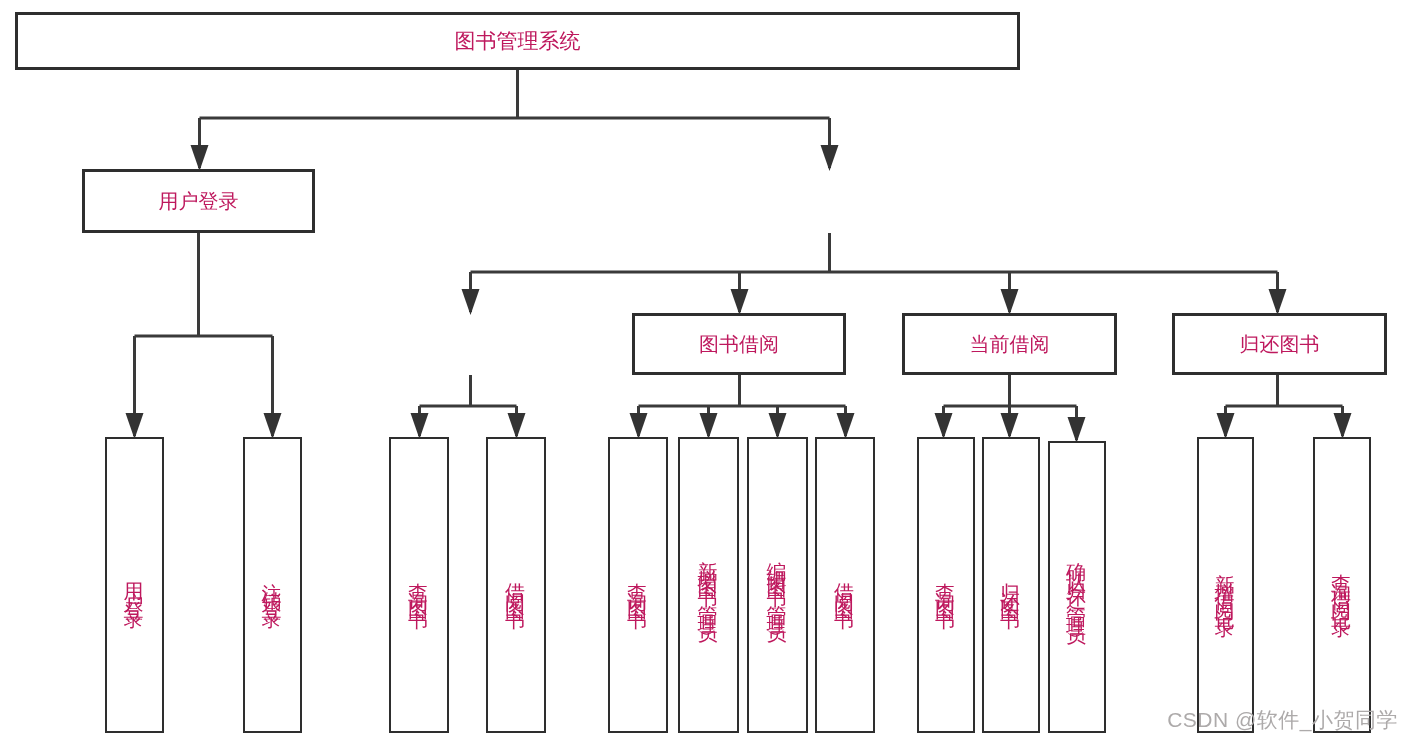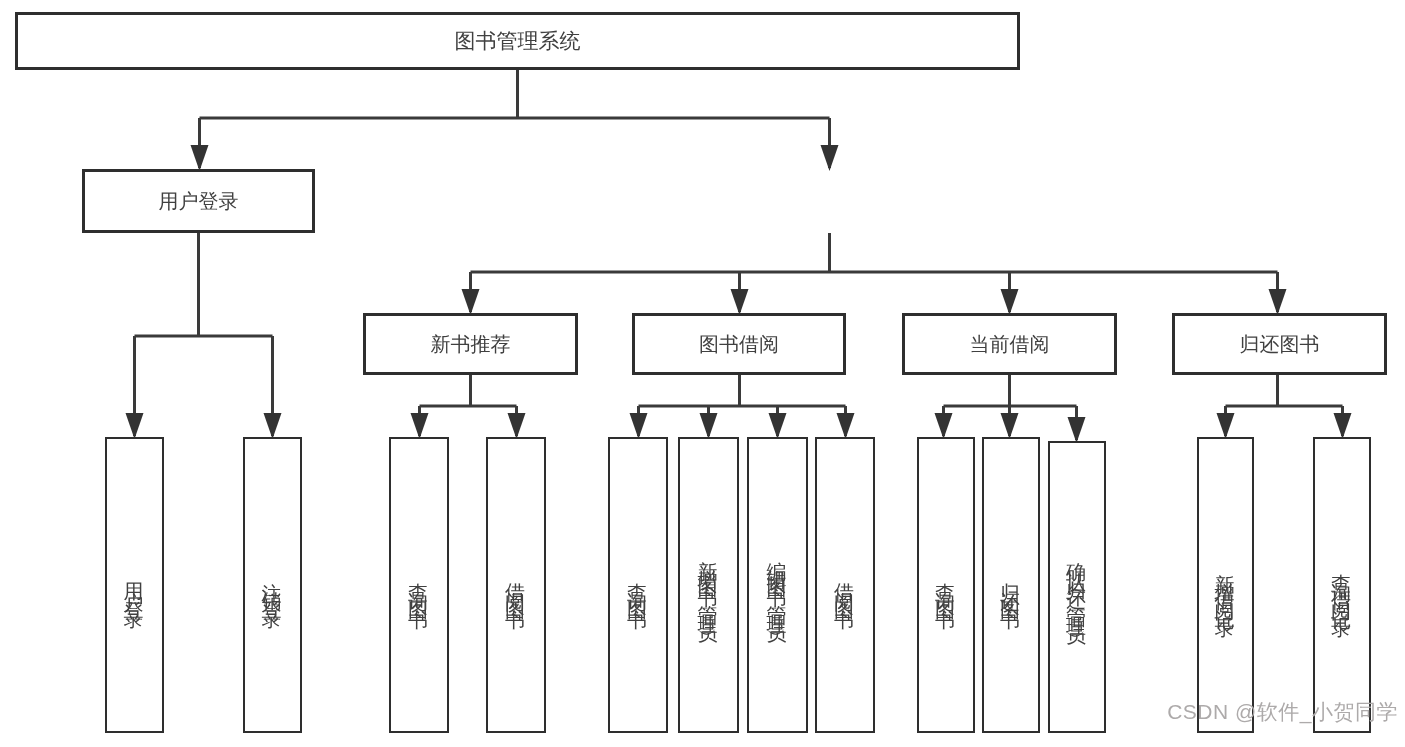--- a/index.html
+++ b/index.html
@@ -24,37 +24,37 @@
     pointer-events: none;
   }
   .node {
     position: absolute;
     background: #ffffff;
     border: 3px solid #2e2e2e;
     box-sizing: border-box;
     display: flex;
     align-items: center;
     justify-content: center;
-    color: #404040;
+    color: #be185d;
     font-size: 20px;
     white-space: nowrap;
     z-index: 2;
   }
   .node.root-box   { font-size: 21px; }
   .node.leaf {
     border-width: 2.5px;
     writing-mode: vertical-rl;
     text-orientation: mixed;
     letter-spacing: 9px;
     font-size: 20px;
   }
   .watermark {
     position: absolute;
     right: 7px;
-    bottom: 21px;
+    bottom: 13px;
     font-size: 21px;
     color: #adaaaa;
     letter-spacing: 0.5px;
     z-index: 3;
   }
 </style>
 </head>
 <body>
 
 <div class="canvas">
@@ -123,21 +123,20 @@
       <polygon points="1067.5,417 1085.5,417 1076.5,443"></polygon>
       <polygon points="1216.5,413 1234.5,413 1225.5,439"></polygon>
       <polygon points="1333.5,413 1351.5,413 1342.5,439"></polygon>
     </g>
   </svg>
 
   <div class="node root-box" style="left:15px; top:12px; width:1005px; height:58px;">图书管理系统</div>
 
   <div class="node" style="left:82px; top:169px; width:233px; height:64px;">用户登录</div>
 
-  <div class="node" style="left:363px; top:313px; width:215px; height:62px;">新书推荐</div>
   <div class="node" style="left:902px; top:313px; width:215px; height:62px;">当前借阅</div>
   <div class="node" style="left:632px; top:313px; width:214px; height:62px;">图书借阅</div>
   <div class="node" style="left:1172px; top:313px; width:215px; height:62px;">归还图书</div>
 
   <div class="node leaf" style="left:105px; top:437px; width:59px; height:296px;">用户登录</div>
   <div class="node leaf" style="left:243px; top:437px; width:59px; height:296px;">注销登录</div>
 
   <div class="node leaf" style="left:389px; top:437px; width:60px; height:296px;">查询图书</div>
   <div class="node leaf" style="left:486px; top:437px; width:60px; height:296px;">借阅图书</div>
 

